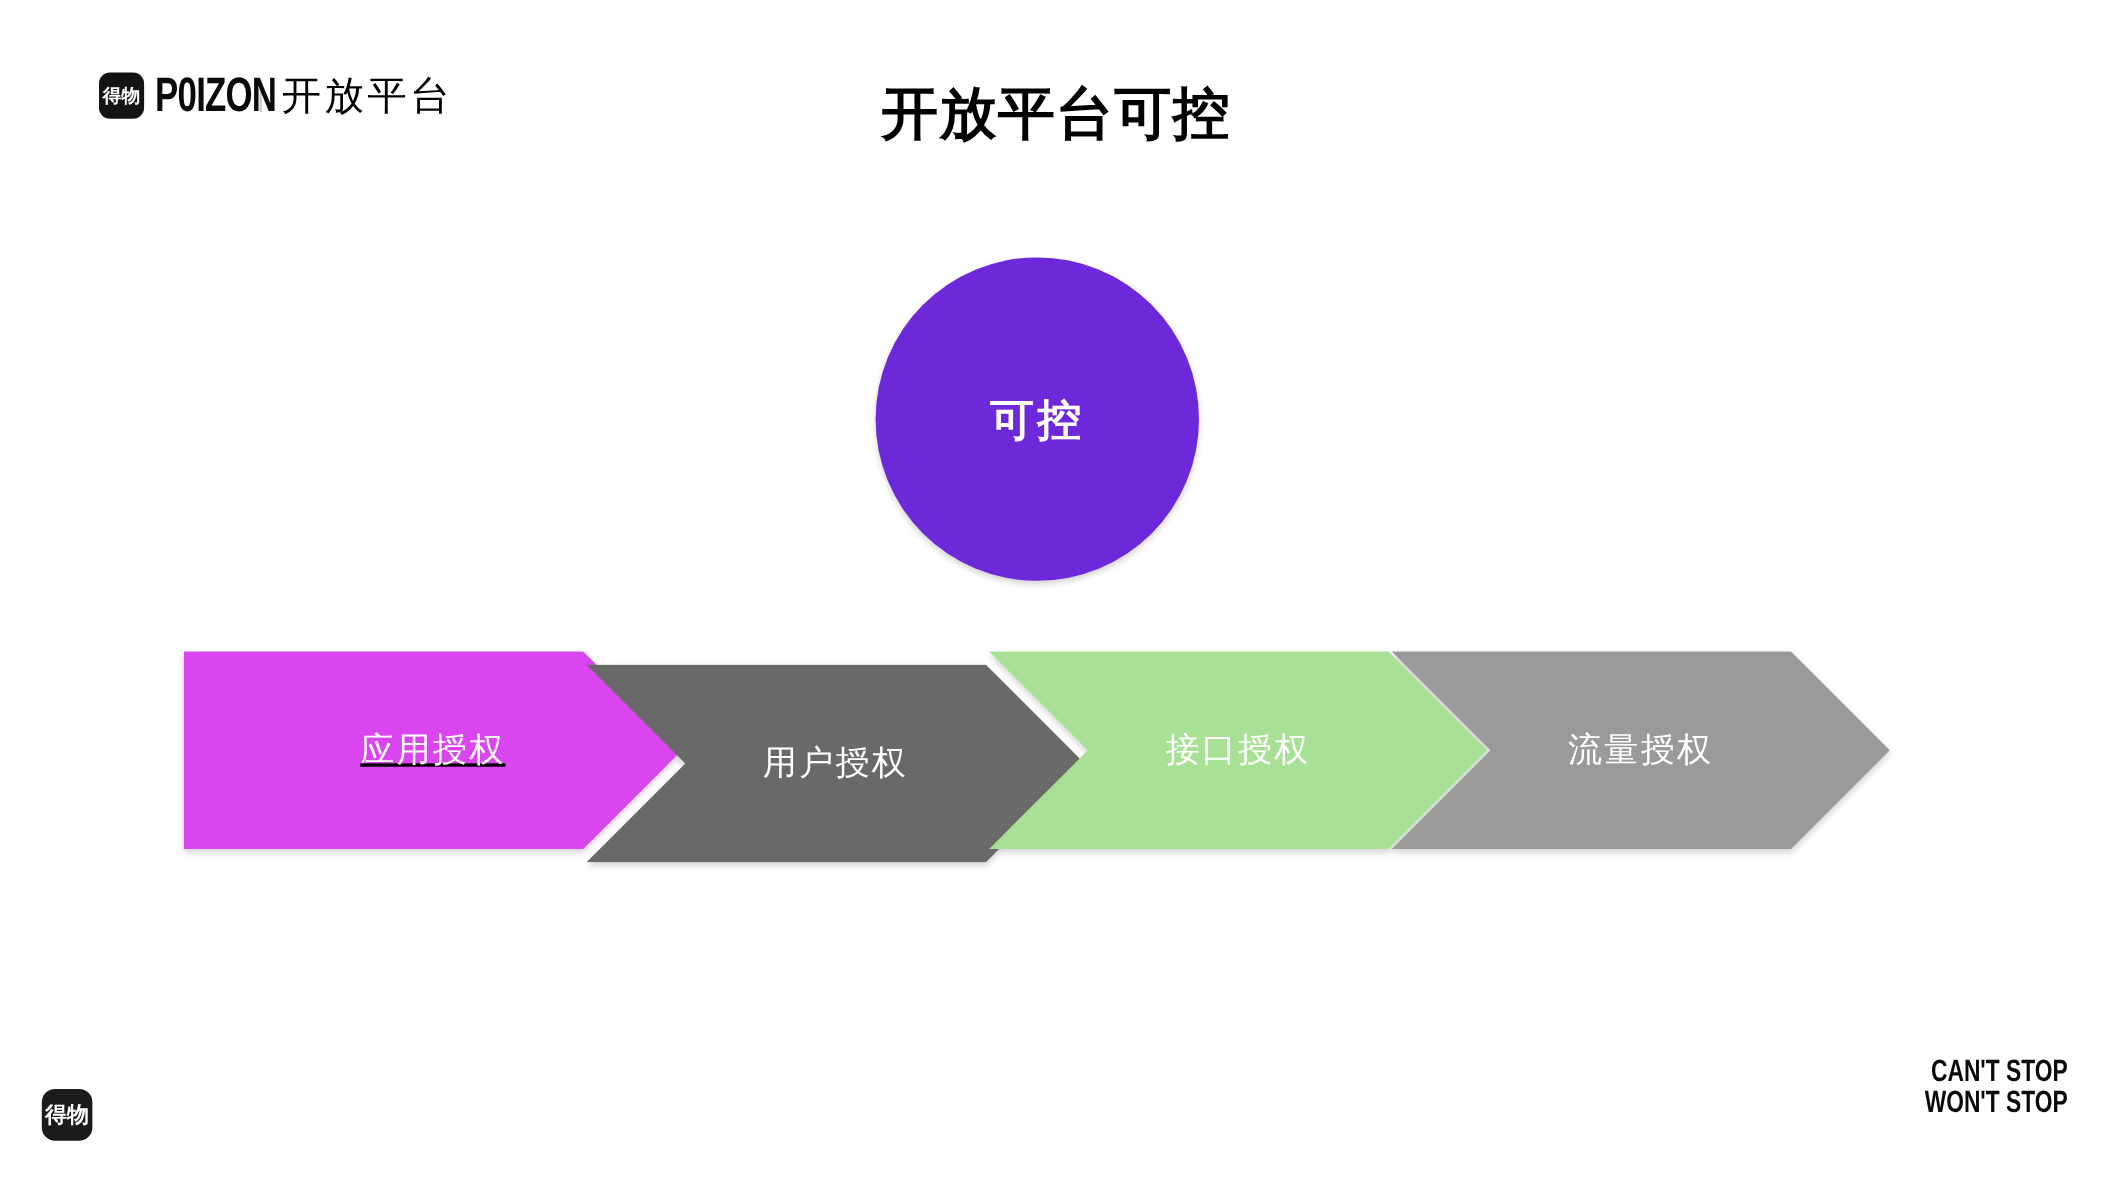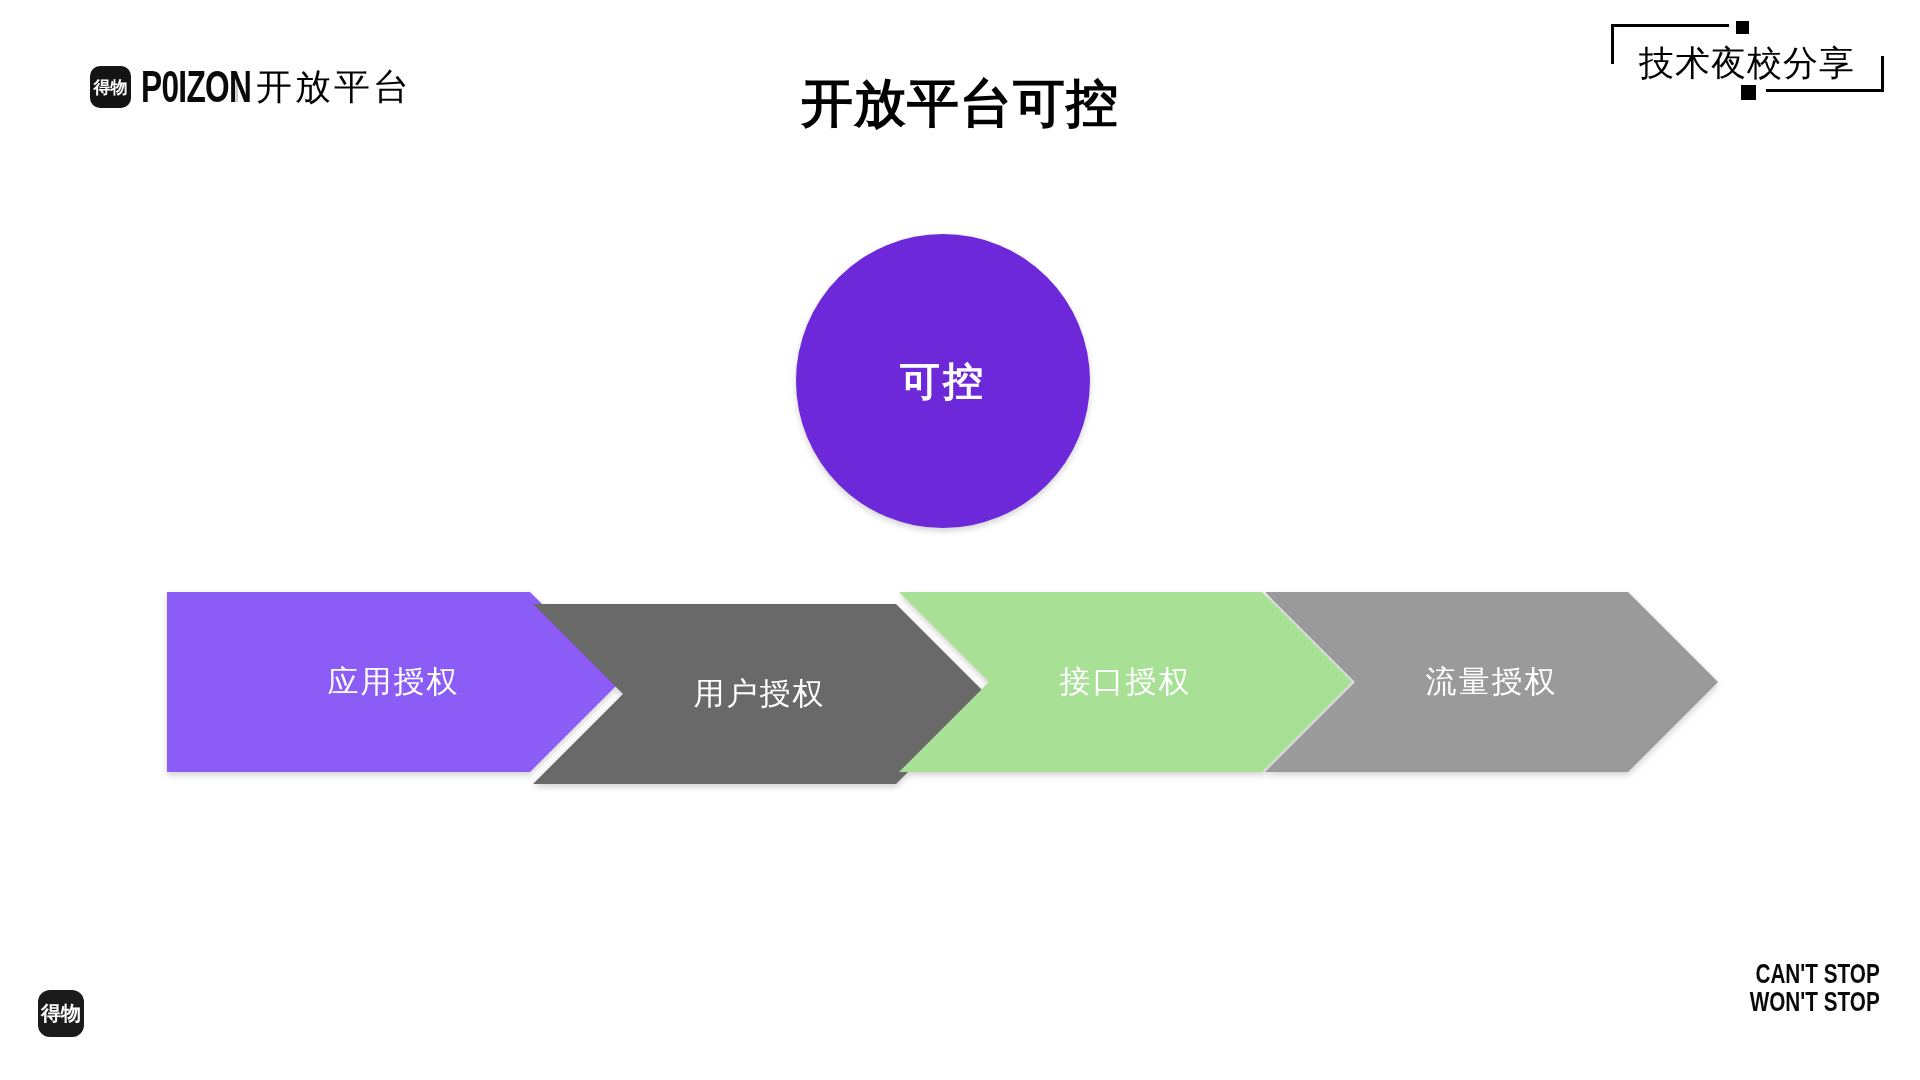--- a/index.html
+++ b/index.html
@@ -65,34 +65,27 @@
     <div class="app-icon">
       <span>得物</span>
     </div>
     <div class="logotype">P0IZON</div>
     <div class="brand-divider"></div>
     <div class="platform-name">开放平台</div>
   </div>
 
   <div class="slide-title">开放平台可控</div>
 
-  <div class="badge">
-    <div class="bracket-tl"></div>
-    <div class="sq-top"></div>
-    <div class="badge-text">技术夜校分享</div>
-    <div class="bracket-br"></div>
-    <div class="sq-bottom"></div>
-  </div>
 
   <div class="circle" style="background-color: #6d28d9;">
     <span class="circle-label">可控</span>
   </div>
 
   <div class="flow-band">
-    <div class="chevron chevron-first pos-1" style="background-color: #8b5cf6;">
+    <div class="chevron chevron-first pos-1" style="background-color: #d946ef; text-decoration: underline;">
       <span class="chevron-label">应用授权</span>
     </div>
     <div class="chevron chevron-notched pos-2" style="background-color: rgb(105, 105, 105); margin-top: 12px;">
       <span class="chevron-label">用户授权</span>
     </div>
     <div class="chevron chevron-notched pos-4" style="background-color: rgb(154, 154, 154);">
       <span class="chevron-label">流量授权</span>
     </div>
     <div class="chevron chevron-notched pos-3" style="background-color: rgb(168, 224, 149);">
       <span class="chevron-label">接口授权</span>

